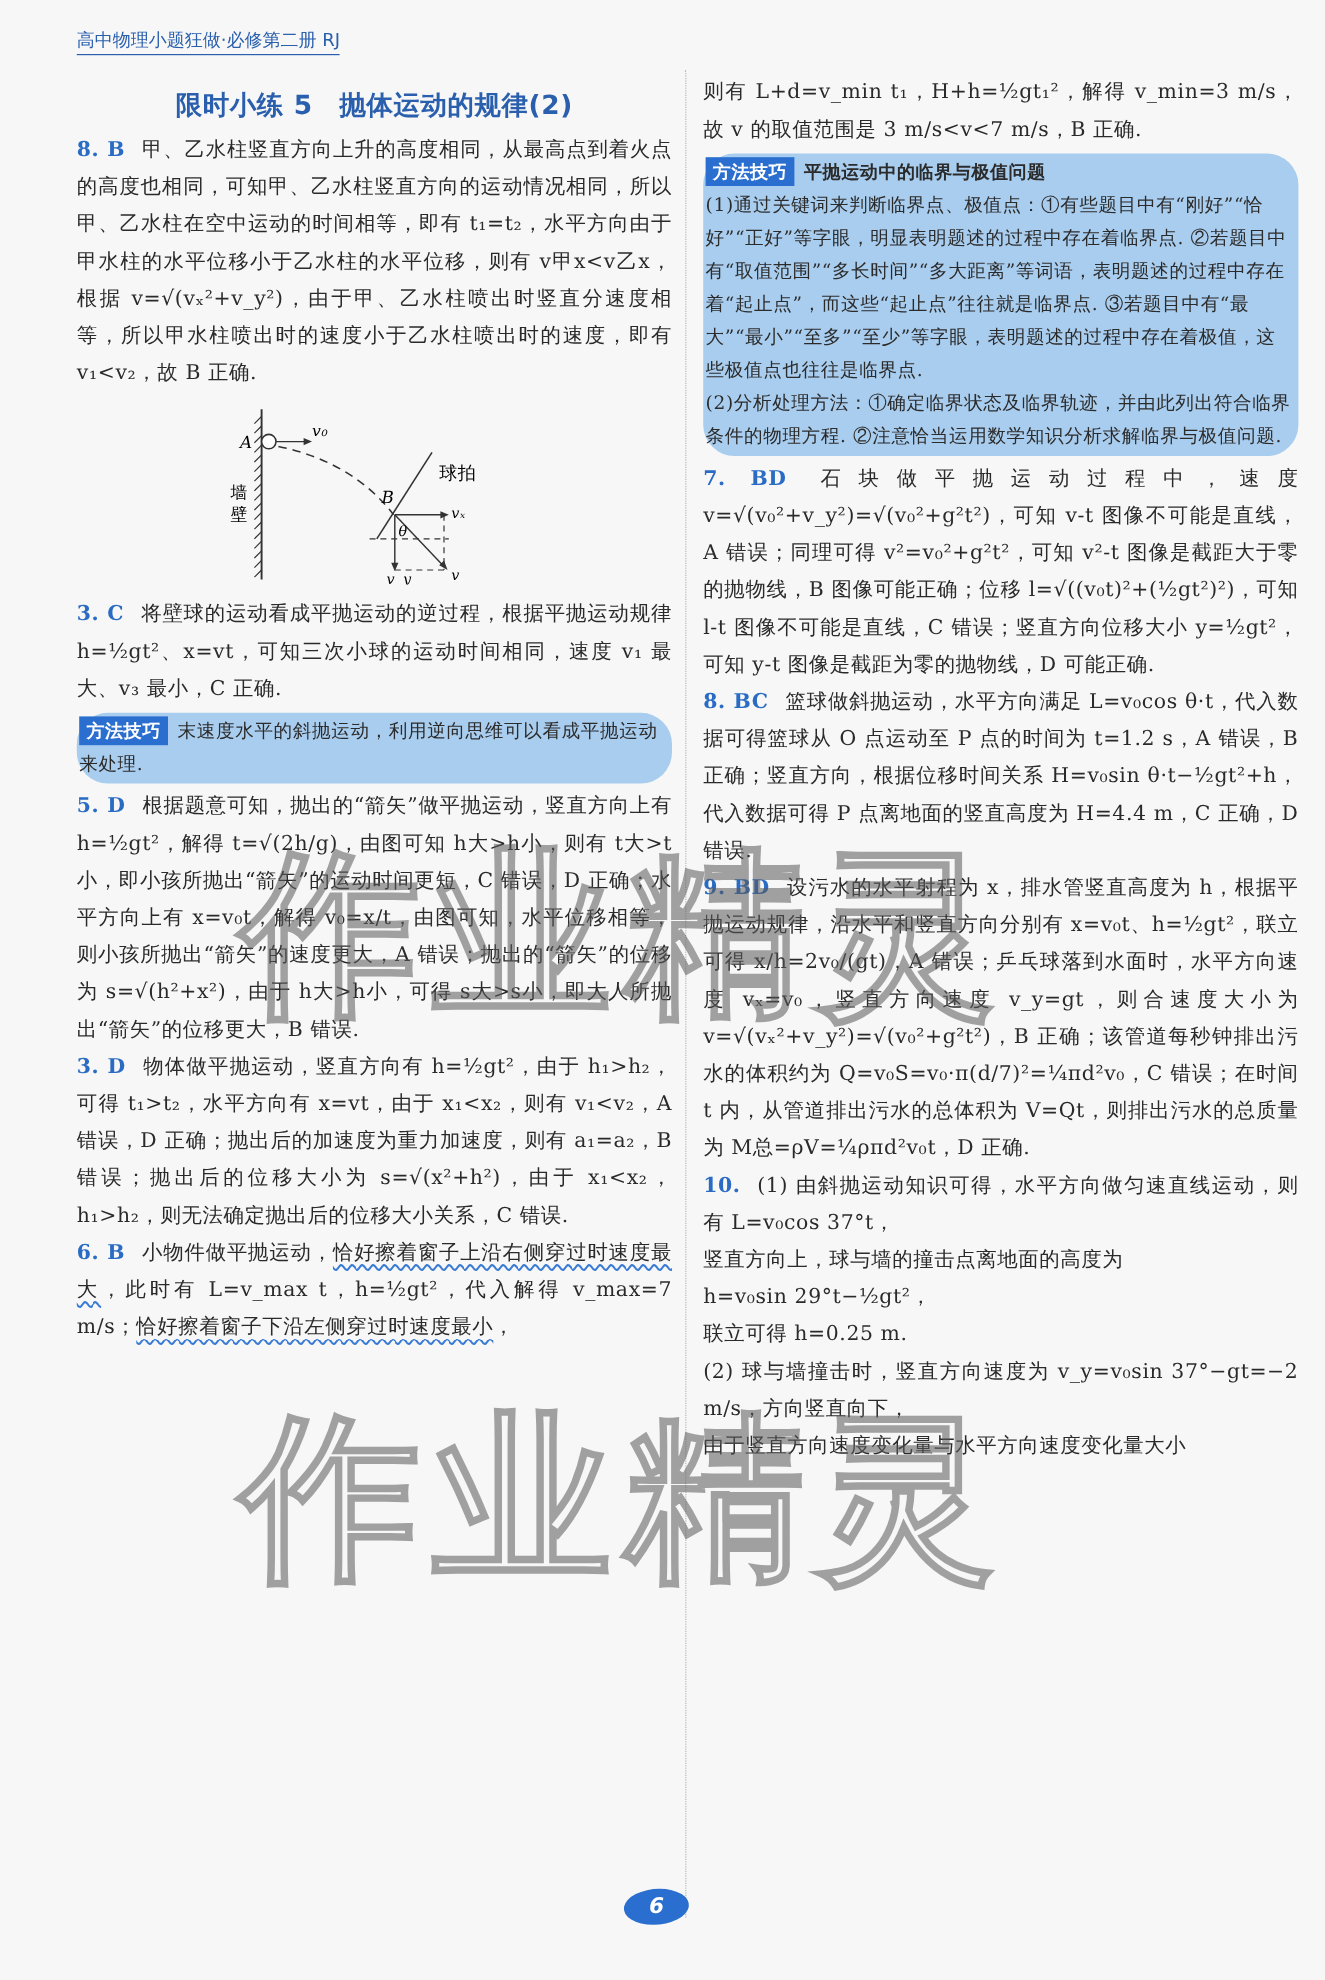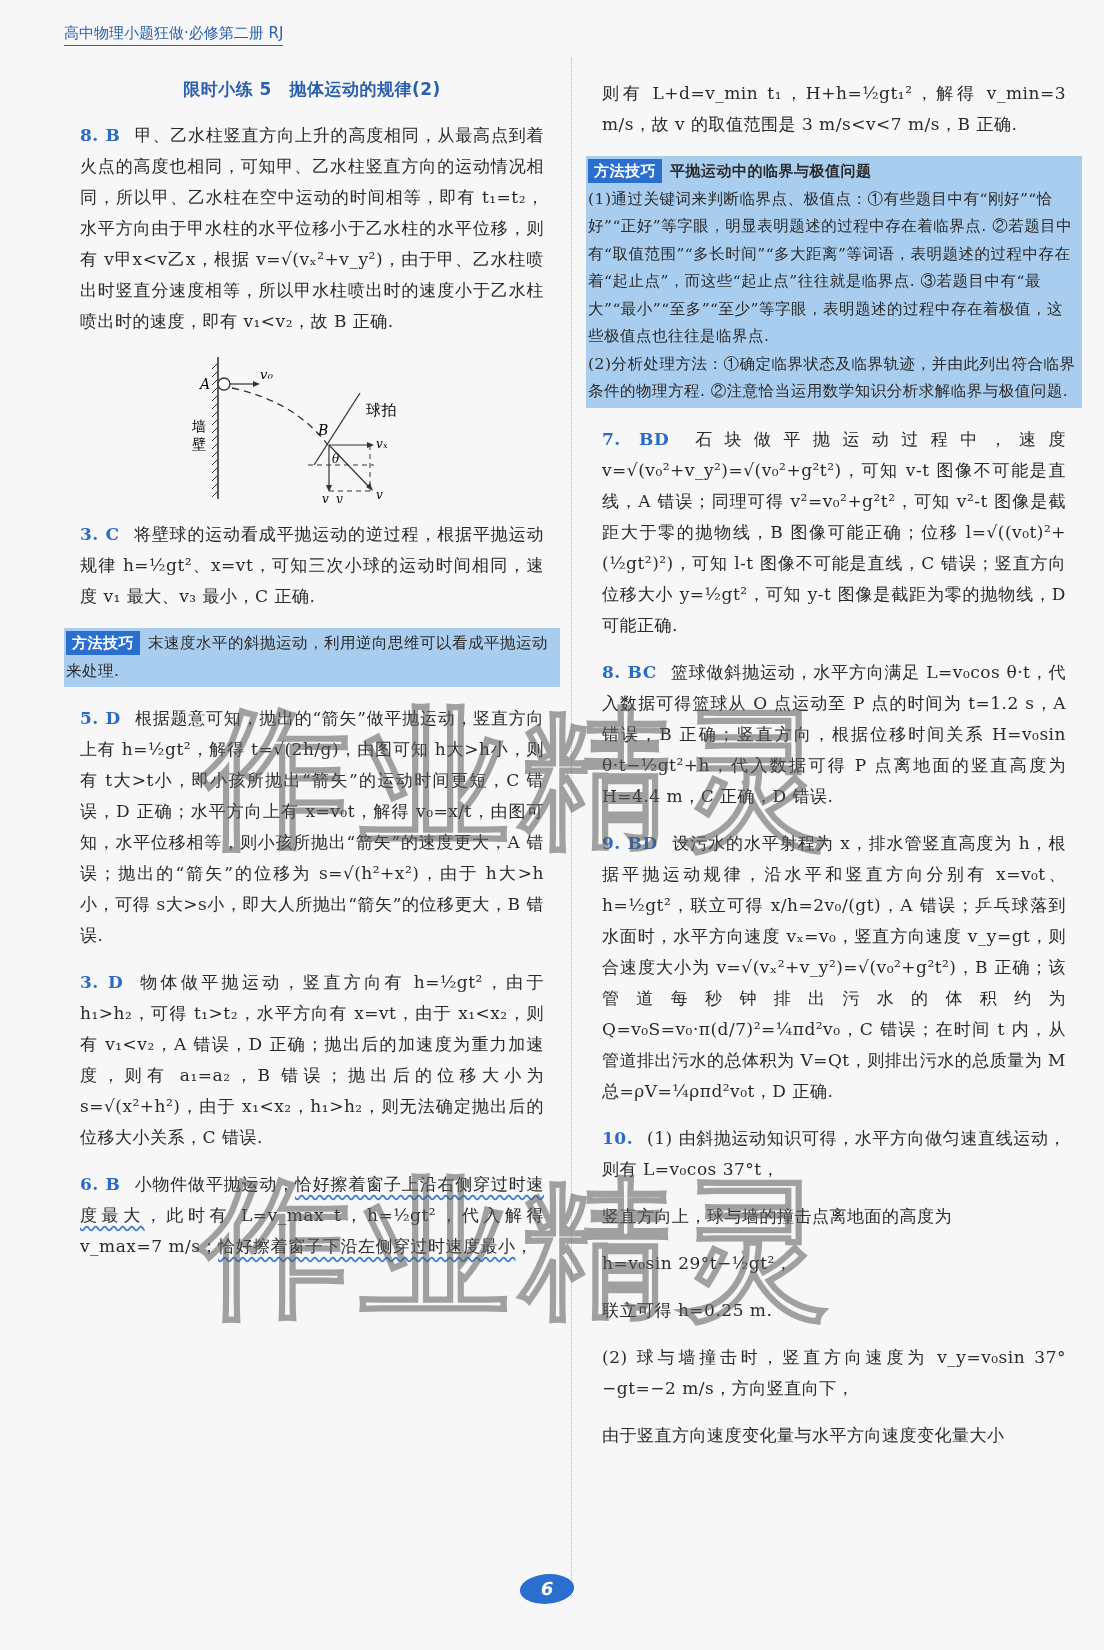--- a/index.html
+++ b/index.html
@@ -14,31 +14,31 @@
   }
   .divider {
     position:absolute; left:571px; top:58px; width:0; height:1540px;
     border-left:1px dotted #b5b8bd;
   }
   .col { position:absolute; font-size:17px; line-height:31px; letter-spacing:0.5px; }
   .col-left { left:64px; top:70px; width:496px; }
   .col-right { left:586px; top:62px; width:496px; }
   .title {
     text-align:center; font-family:"DejaVu Sans","Liberation Sans",sans-serif;
-    font-weight:bold; color:#2a5fae; font-size:17px; margin:4px 0 6px 0; line-height:30px;
+    font-weight:bold; color:#2a5fae; font-size:22px; margin:4px 0 6px 0; line-height:30px;
   }
   .item { margin:0; }
   .qnum {
     color:#2a6cc4; font-weight:bold; font-family:"DejaVu Serif","Liberation Serif",serif;
     margin-right:14px;
   }
-  .para { margin:16px; text-align:justify; }
+  .para { margin:0; text-align:justify; }
   .tip {
     background:#a9cdee; margin:4px 0 4px 0; padding:2px 4px 2px 2px;
-    font-size:15.5px; line-height:27.5px; color:#2b2b2b;
+    font-size:15.5px; line-height:27.5px; color:#2b2b2b;border-radius:26px;
   }
   .tip-label {
     display:inline-block; background:#2a6fcf; color:#fff; font-weight:bold;
     font-family:"DejaVu Sans","Liberation Sans",sans-serif; font-size:15px;
     padding:0 6px; line-height:24px; margin-right:8px;
   }
   .tip-title { font-weight:bold; font-family:"DejaVu Sans","Liberation Sans",sans-serif; font-size:15px; }
   .wavy { text-decoration:underline wavy #3a7bd5; text-underline-offset:4px; }
   .diagram { display:block; margin:10px 0 10px 110px; }
   .page-num {

